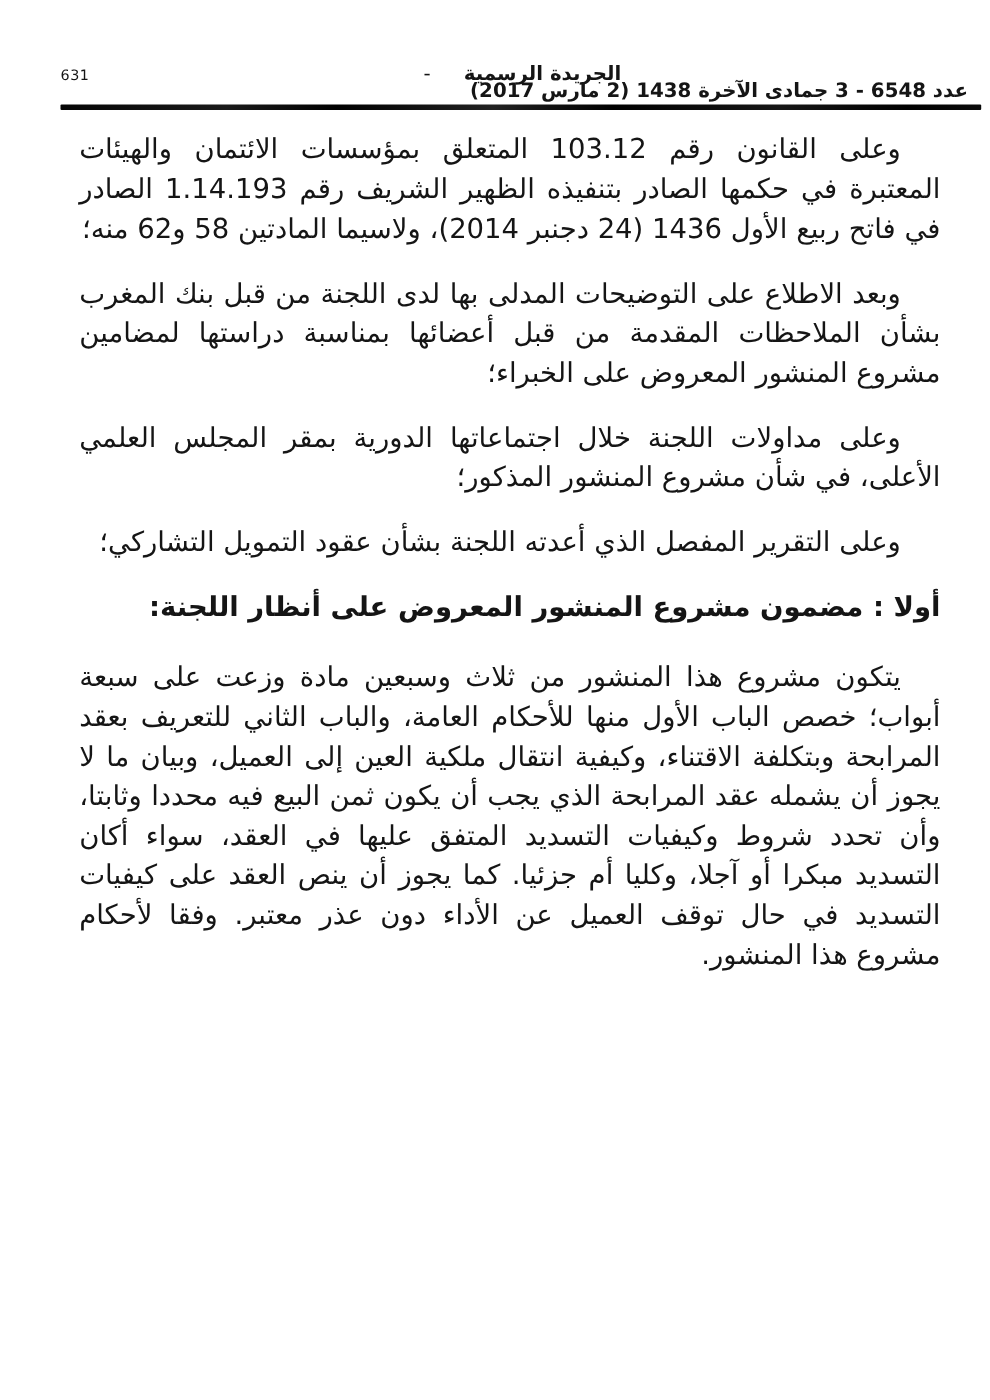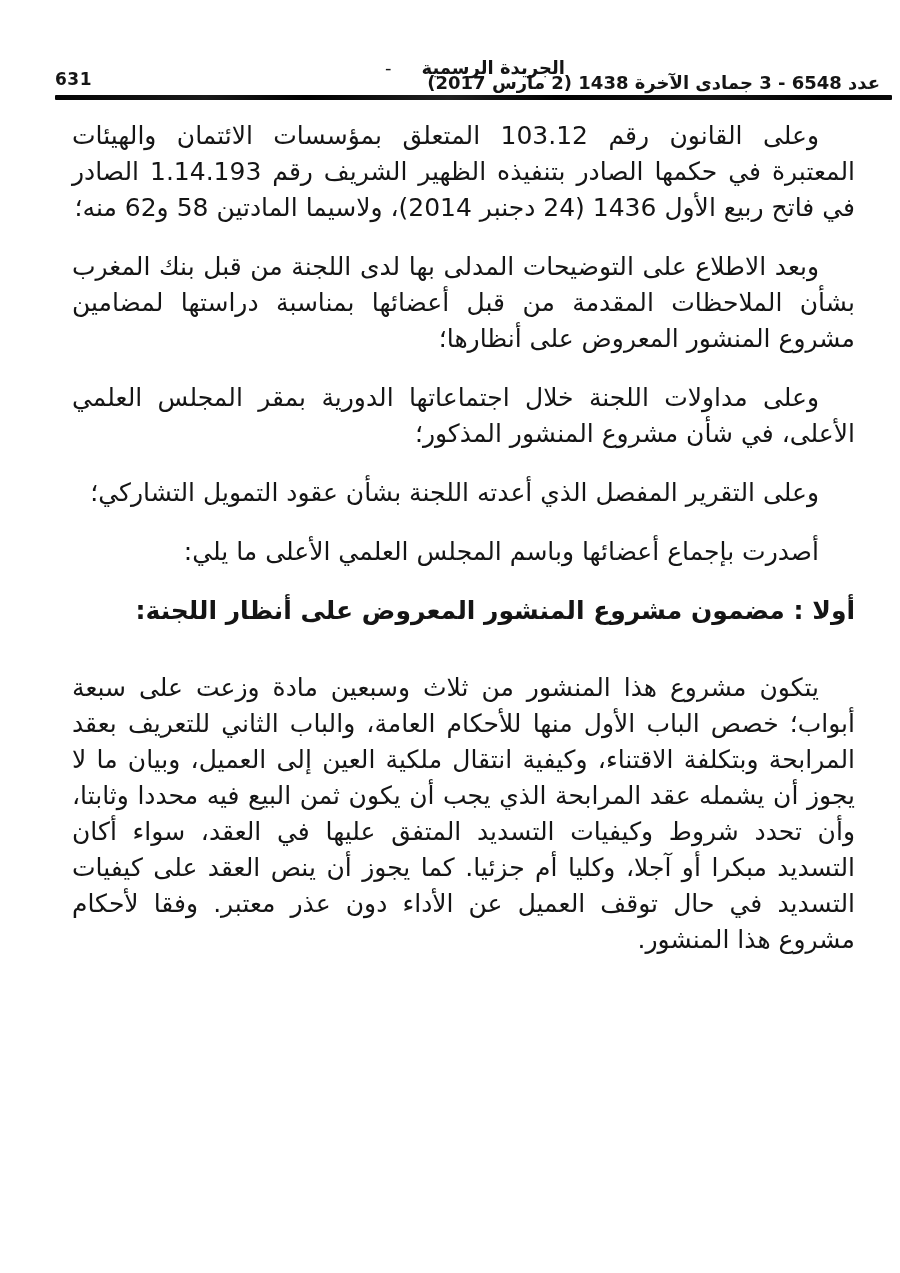--- a/index.html
+++ b/index.html
@@ -13,22 +13,22 @@
   }
   .page { position: absolute; inset: 0; }
 
   
   .masthead {
     position: absolute;
     top: 68px; left: 55px; right: 20px;
     height: 26px;
   }
   .page-number {
-    position: absolute; left: 0; bottom: 5px;
-    font-size: 17px; font-weight: 700; letter-spacing: .5px;
+    position: absolute; left: 0; bottom: 17px;
+    font-size: 13px; font-weight: 400; letter-spacing: .5px;
   }
   .masthead-center {
     position: absolute; left: 330px; width: 240px; bottom: 16px;
     direction: rtl; text-align: left;
     font-size: 18px; font-weight: 700;
     white-space: nowrap;
   }
   .masthead-center .dash { margin-inline-start: 30px; font-weight: 400; }
   .masthead-right {
     position: absolute; right: 0; bottom: 1px;
@@ -56,21 +56,21 @@
     line-height: 36px;
     letter-spacing: 0;
   }
   .doc-body p {
     margin: 0 0 23px 0;
     text-indent: 36px; 
   }
   .doc-body p.section-heading {
     text-indent: 0;
     font-weight: 600;
-    margin-bottom: 41px;
+    margin-bottom: 28px;
   }
   .section-heading .heading-label { font-weight: 800; }
   .doc-body p:last-child { margin-bottom: 18px; }
 </style>
 </head>
 <body>
 
 <div class="page">
 
   <header class="masthead">
@@ -78,24 +78,23 @@
     <div class="masthead-center">
       <span>الجريدة الرسمية</span><span class="dash">-</span>
     </div>
     <div class="masthead-right">عدد 6548 - 3 جمادى الآخرة 1438 (2 مارس 2017)</div>
   </header>
 
   <div class="header-rule"></div>
 
   <main class="doc-body">
     <p>وعلى القانون رقم 103.12 المتعلق بمؤسسات الائتمان والهيئات المعتبرة في حكمها الصادر بتنفيذه الظهير الشريف رقم 1.14.193 الصادر في فاتح ربيع الأول 1436 (24 دجنبر 2014)، ولاسيما المادتين 58 و62 منه؛</p>
-    <p>وبعد الاطلاع على التوضيحات المدلى بها لدى اللجنة من قبل بنك المغرب بشأن الملاحظات المقدمة من قبل أعضائها بمناسبة دراستها لمضامين مشروع المنشور المعروض على أنظارها؛</p>
+    <p>وبعد الاطلاع على التوضيحات المدلى بها لدى اللجنة من قبل بنك المغرب بشأن الملاحظات المقدمة من قبل أعضائها بمناسبة دراستها لمضامين مشروع المنشور المعروض على الخبراء؛</p>
     <p>وعلى مداولات اللجنة خلال اجتماعاتها الدورية بمقر المجلس العلمي الأعلى، في شأن مشروع المنشور المذكور؛</p>
     <p>وعلى التقرير المفصل الذي أعدته اللجنة بشأن عقود التمويل التشاركي؛</p>
-    <p>أصدرت بإجماع أعضائها وباسم المجلس العلمي الأعلى ما يلي:</p>
 
     <p class="section-heading">
       <span class="heading-label">أولا</span><span> : مضمون مشروع المنشور المعروض على أنظار اللجنة:</span>
     </p>
 
     <p>يتكون مشروع هذا المنشور من ثلاث وسبعين مادة وزعت على سبعة أبواب؛ خصص الباب الأول منها للأحكام العامة، والباب الثاني للتعريف بعقد المرابحة وبتكلفة الاقتناء، وكيفية انتقال ملكية العين إلى العميل، وبيان ما لا يجوز أن يشمله عقد المرابحة الذي يجب أن يكون ثمن البيع فيه محددا وثابتا، وأن تحدد شروط وكيفيات التسديد المتفق عليها في العقد، سواء أكان التسديد مبكرا أو آجلا، وكليا أم جزئيا. كما يجوز أن ينص العقد على كيفيات التسديد في حال توقف العميل عن الأداء دون عذر معتبر. وفقا لأحكام مشروع هذا المنشور.</p>
   </main>
 
 </div>
 

